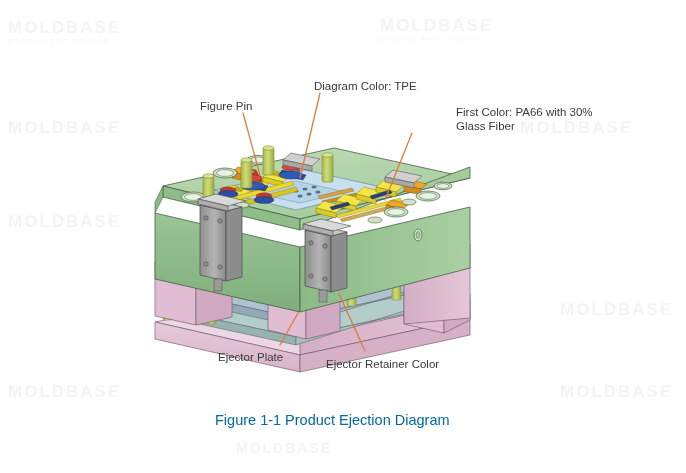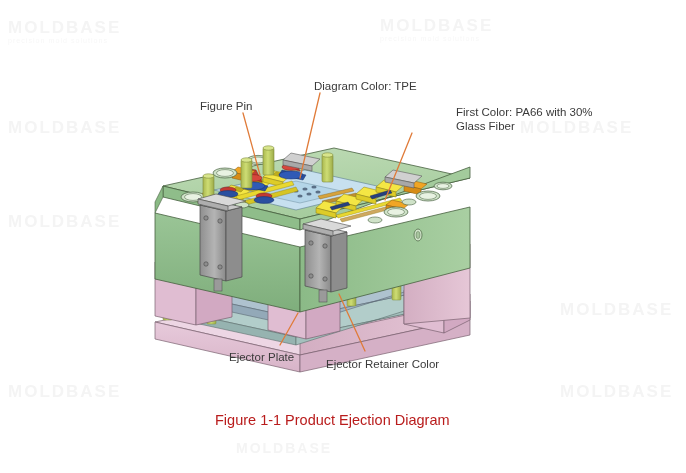--- a/index.html
+++ b/index.html
@@ -43,21 +43,21 @@
   .label {
     position: absolute;
     color: #3a3a3a;
     font-family: "Liberation Sans", sans-serif;
     font-size: 11.5px;
     line-height: 14px;
     white-space: pre;
   }
   .caption {
     position: absolute;
-    color: #b91c1c;
+    color: #0369a1;
     font-family: "Liberation Sans", sans-serif;
     font-size: 14.5px;
     white-space: nowrap;
   }
 </style>
 </head>
 <body>
 
 <div id="page">
 
@@ -400,19 +400,19 @@
         <path d="M 280,345 L 298,313" stroke="#e07b39" stroke-width="1.3" fill="none" stroke-linecap="round"></path>
         <path d="M 365,351 L 339,294" stroke="#e07b39" stroke-width="1.3" fill="none" stroke-linecap="round"></path>
       </g>
   </svg>
 
   <div id="labels">
       <div class="label" style="left: 200px; top: 99px;">Figure Pin</div>
       <div class="label" style="left: 314px; top: 79px;">Diagram Color: TPE</div>
       <div class="label" style="left: 408px; top: 105px; margin-left: 48px;">First Color: PA66 with 30%
 Glass Fiber</div>
-      <div class="label" style="left: 229px; top: 350px; text-align: center;">Ejector Plate</div>
+      <div class="label" style="left: 218px; top: 350px; text-align: center;">Ejector Plate</div>
       <div class="label" style="left: 326px; top: 357px;">Ejector Retainer Color</div>
     </div>
 
   <div class="caption" id="caption" style="left: 215px; top: 412px;">Figure 1-1 Product Ejection Diagram</div>
 
 </div>
 
 </body></html>

